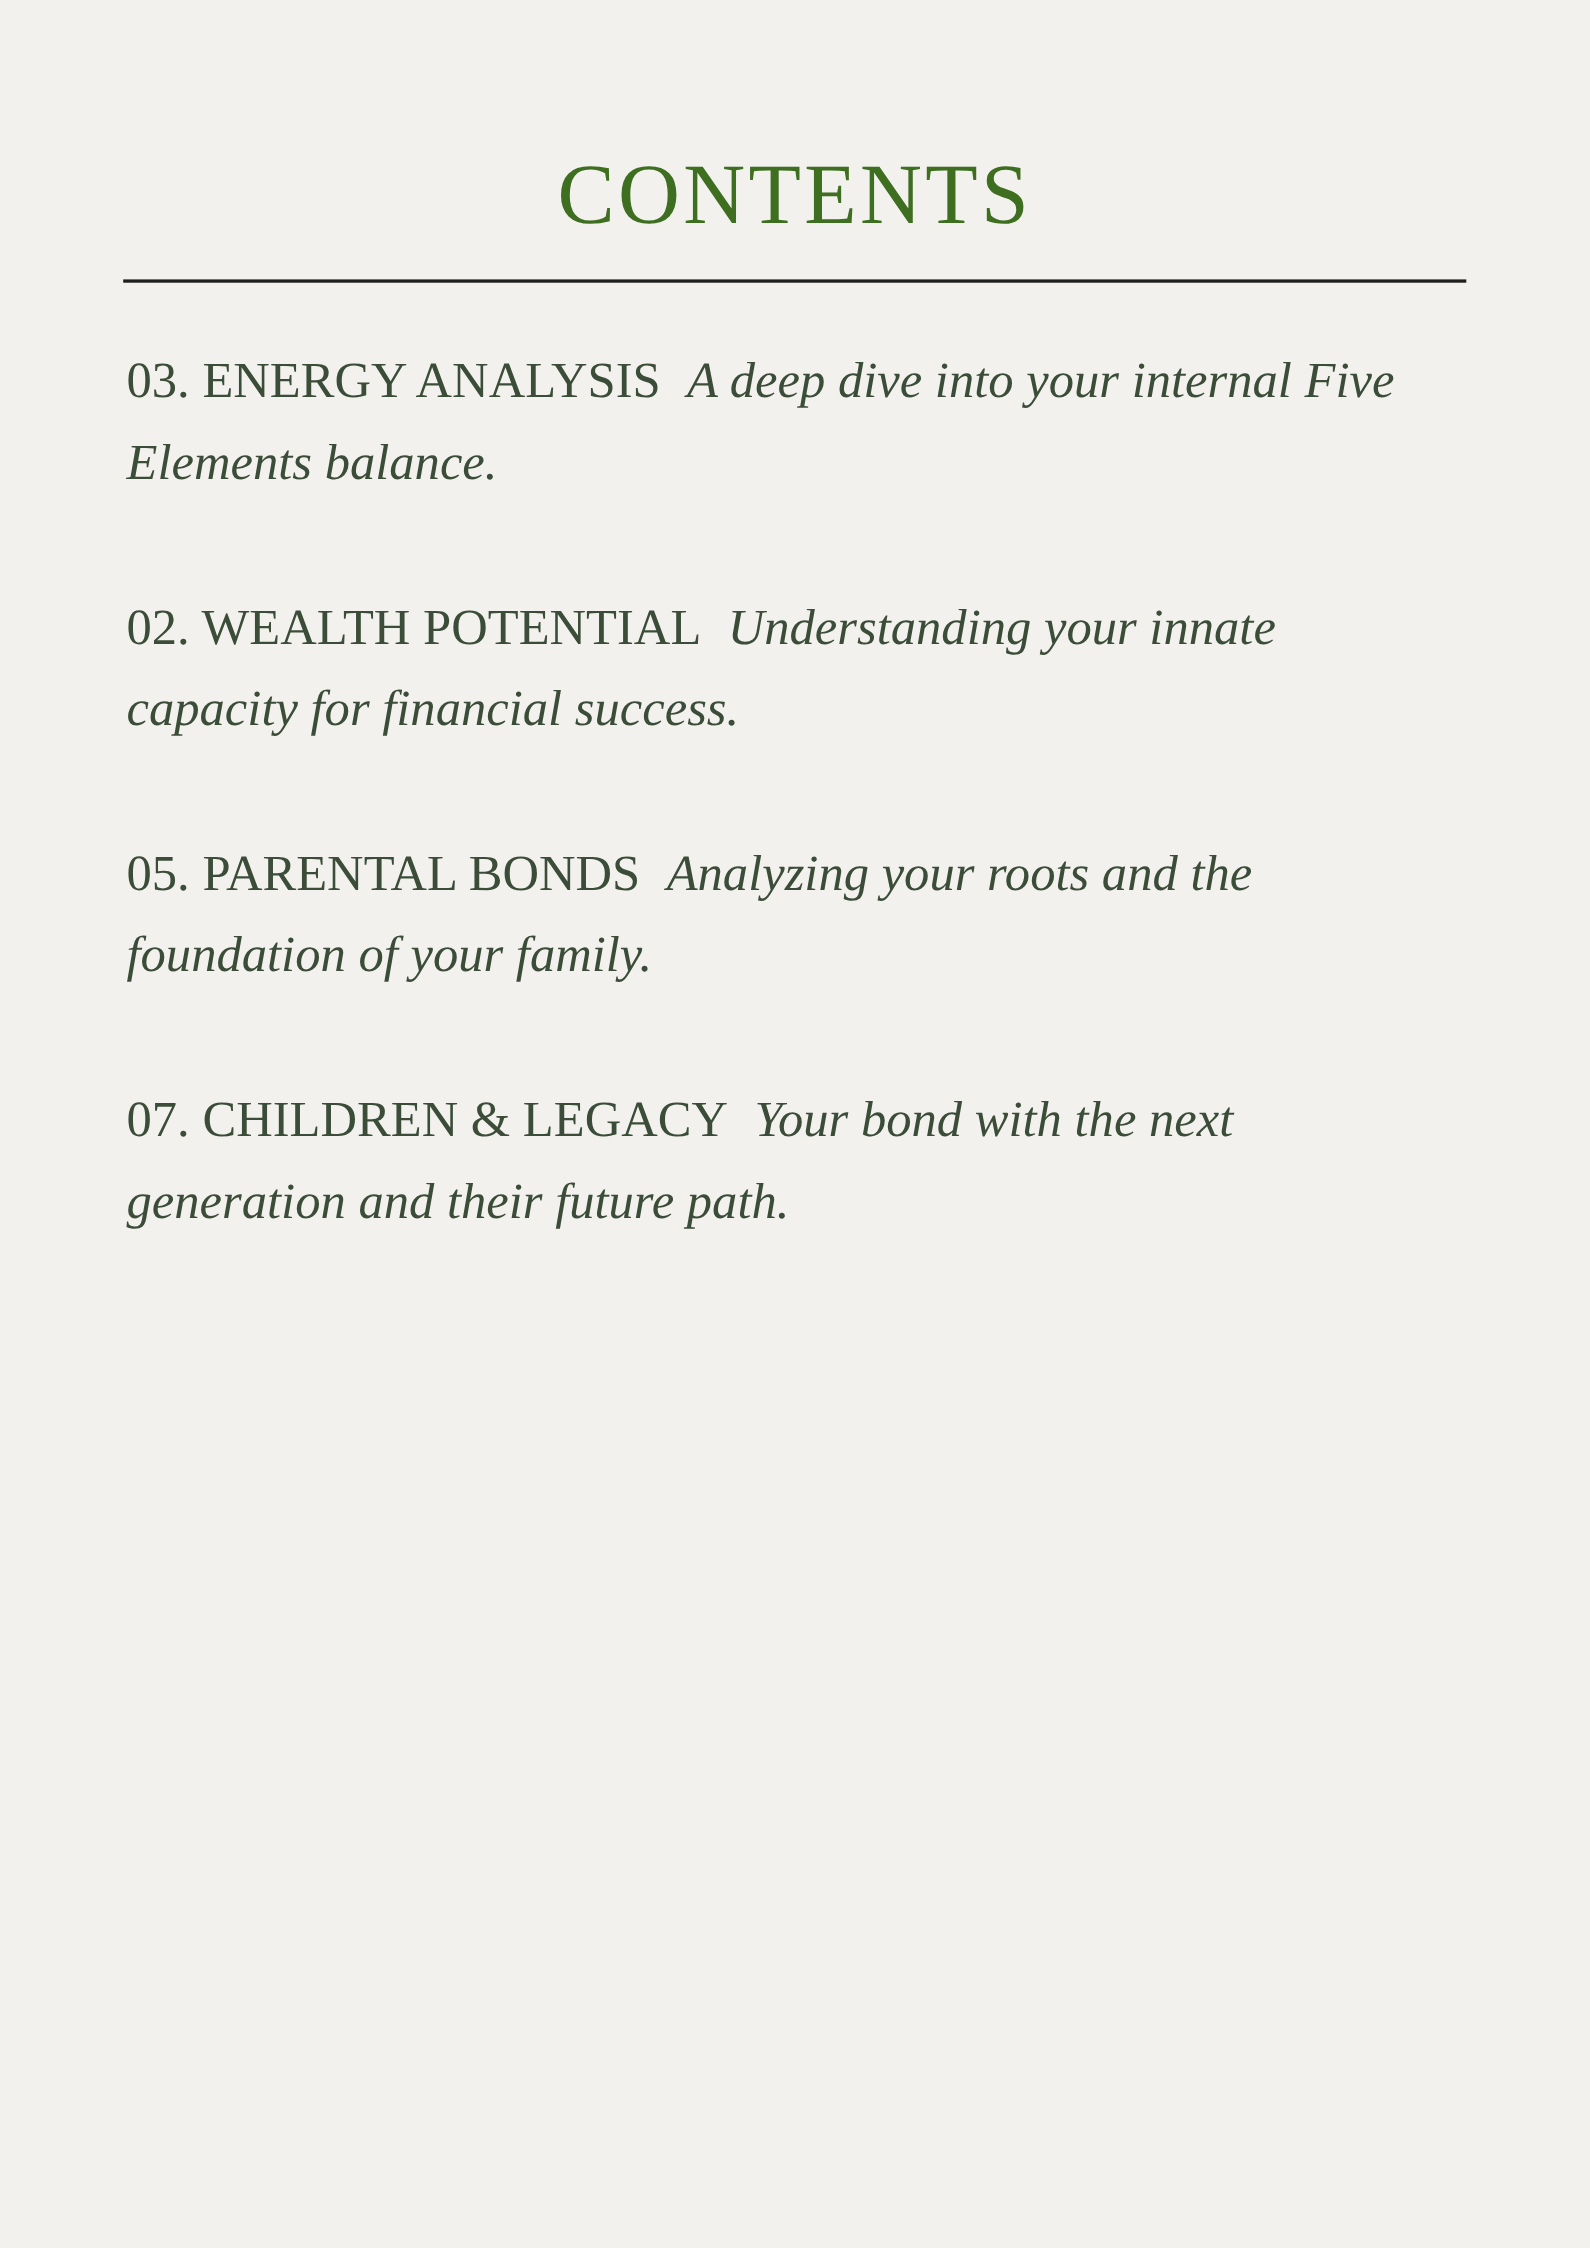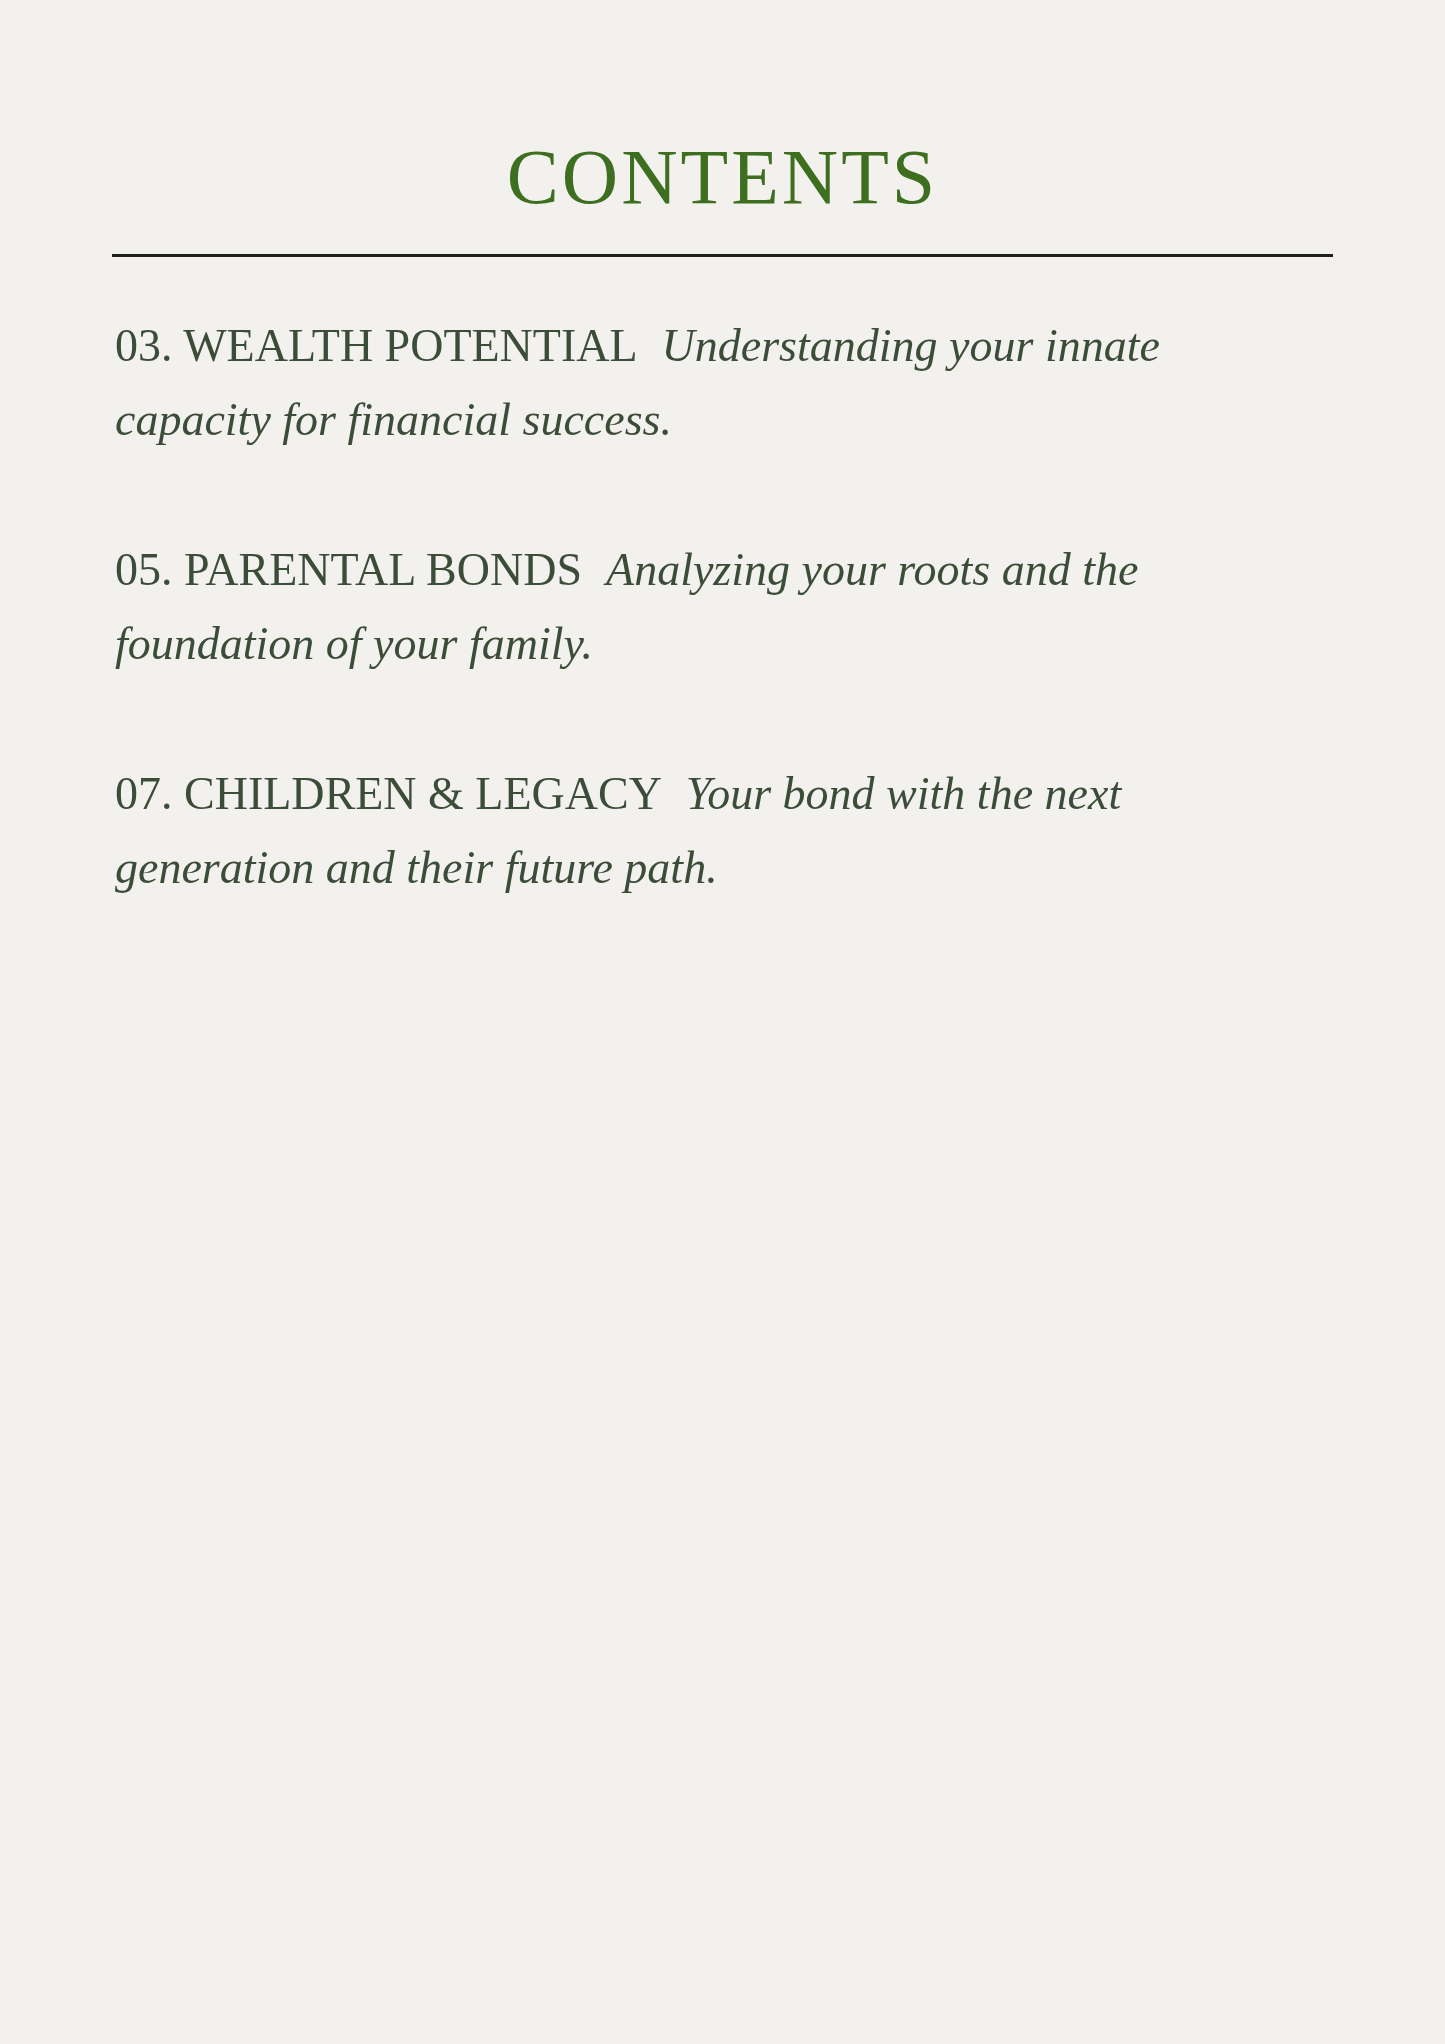--- a/index.html
+++ b/index.html
@@ -60,23 +60,26 @@
 <div class="page">
 
   <div class="page-title">CONTENTS</div>
 
   <div class="title-divider"></div>
 
   <div class="toc-list">
 
 
 
+    <div class="toc-item">
+      <span class="toc-heading">03. ENERGY ANALYSIS</span><span class="toc-desc">A deep dive into your internal Five Elements balance.</span>
+    </div>
 
     <div class="toc-item">
-      <span class="toc-heading">03. WEALTH POTENTIAL</span><span class="toc-desc">Understanding your innate capacity for financial success.</span>
+      <span class="toc-heading">02. WEALTH POTENTIAL</span><span class="toc-desc">Understanding your innate capacity for financial success.</span>
     </div>
 
     <div class="toc-item">
       <span class="toc-heading">05. PARENTAL BONDS</span><span class="toc-desc">Analyzing your roots and the foundation of your family.</span>
     </div>
 
 
     <div class="toc-item">
       <span class="toc-heading">07. CHILDREN &amp; LEGACY</span><span class="toc-desc">Your bond with the next generation and their future path.</span>
     </div>

